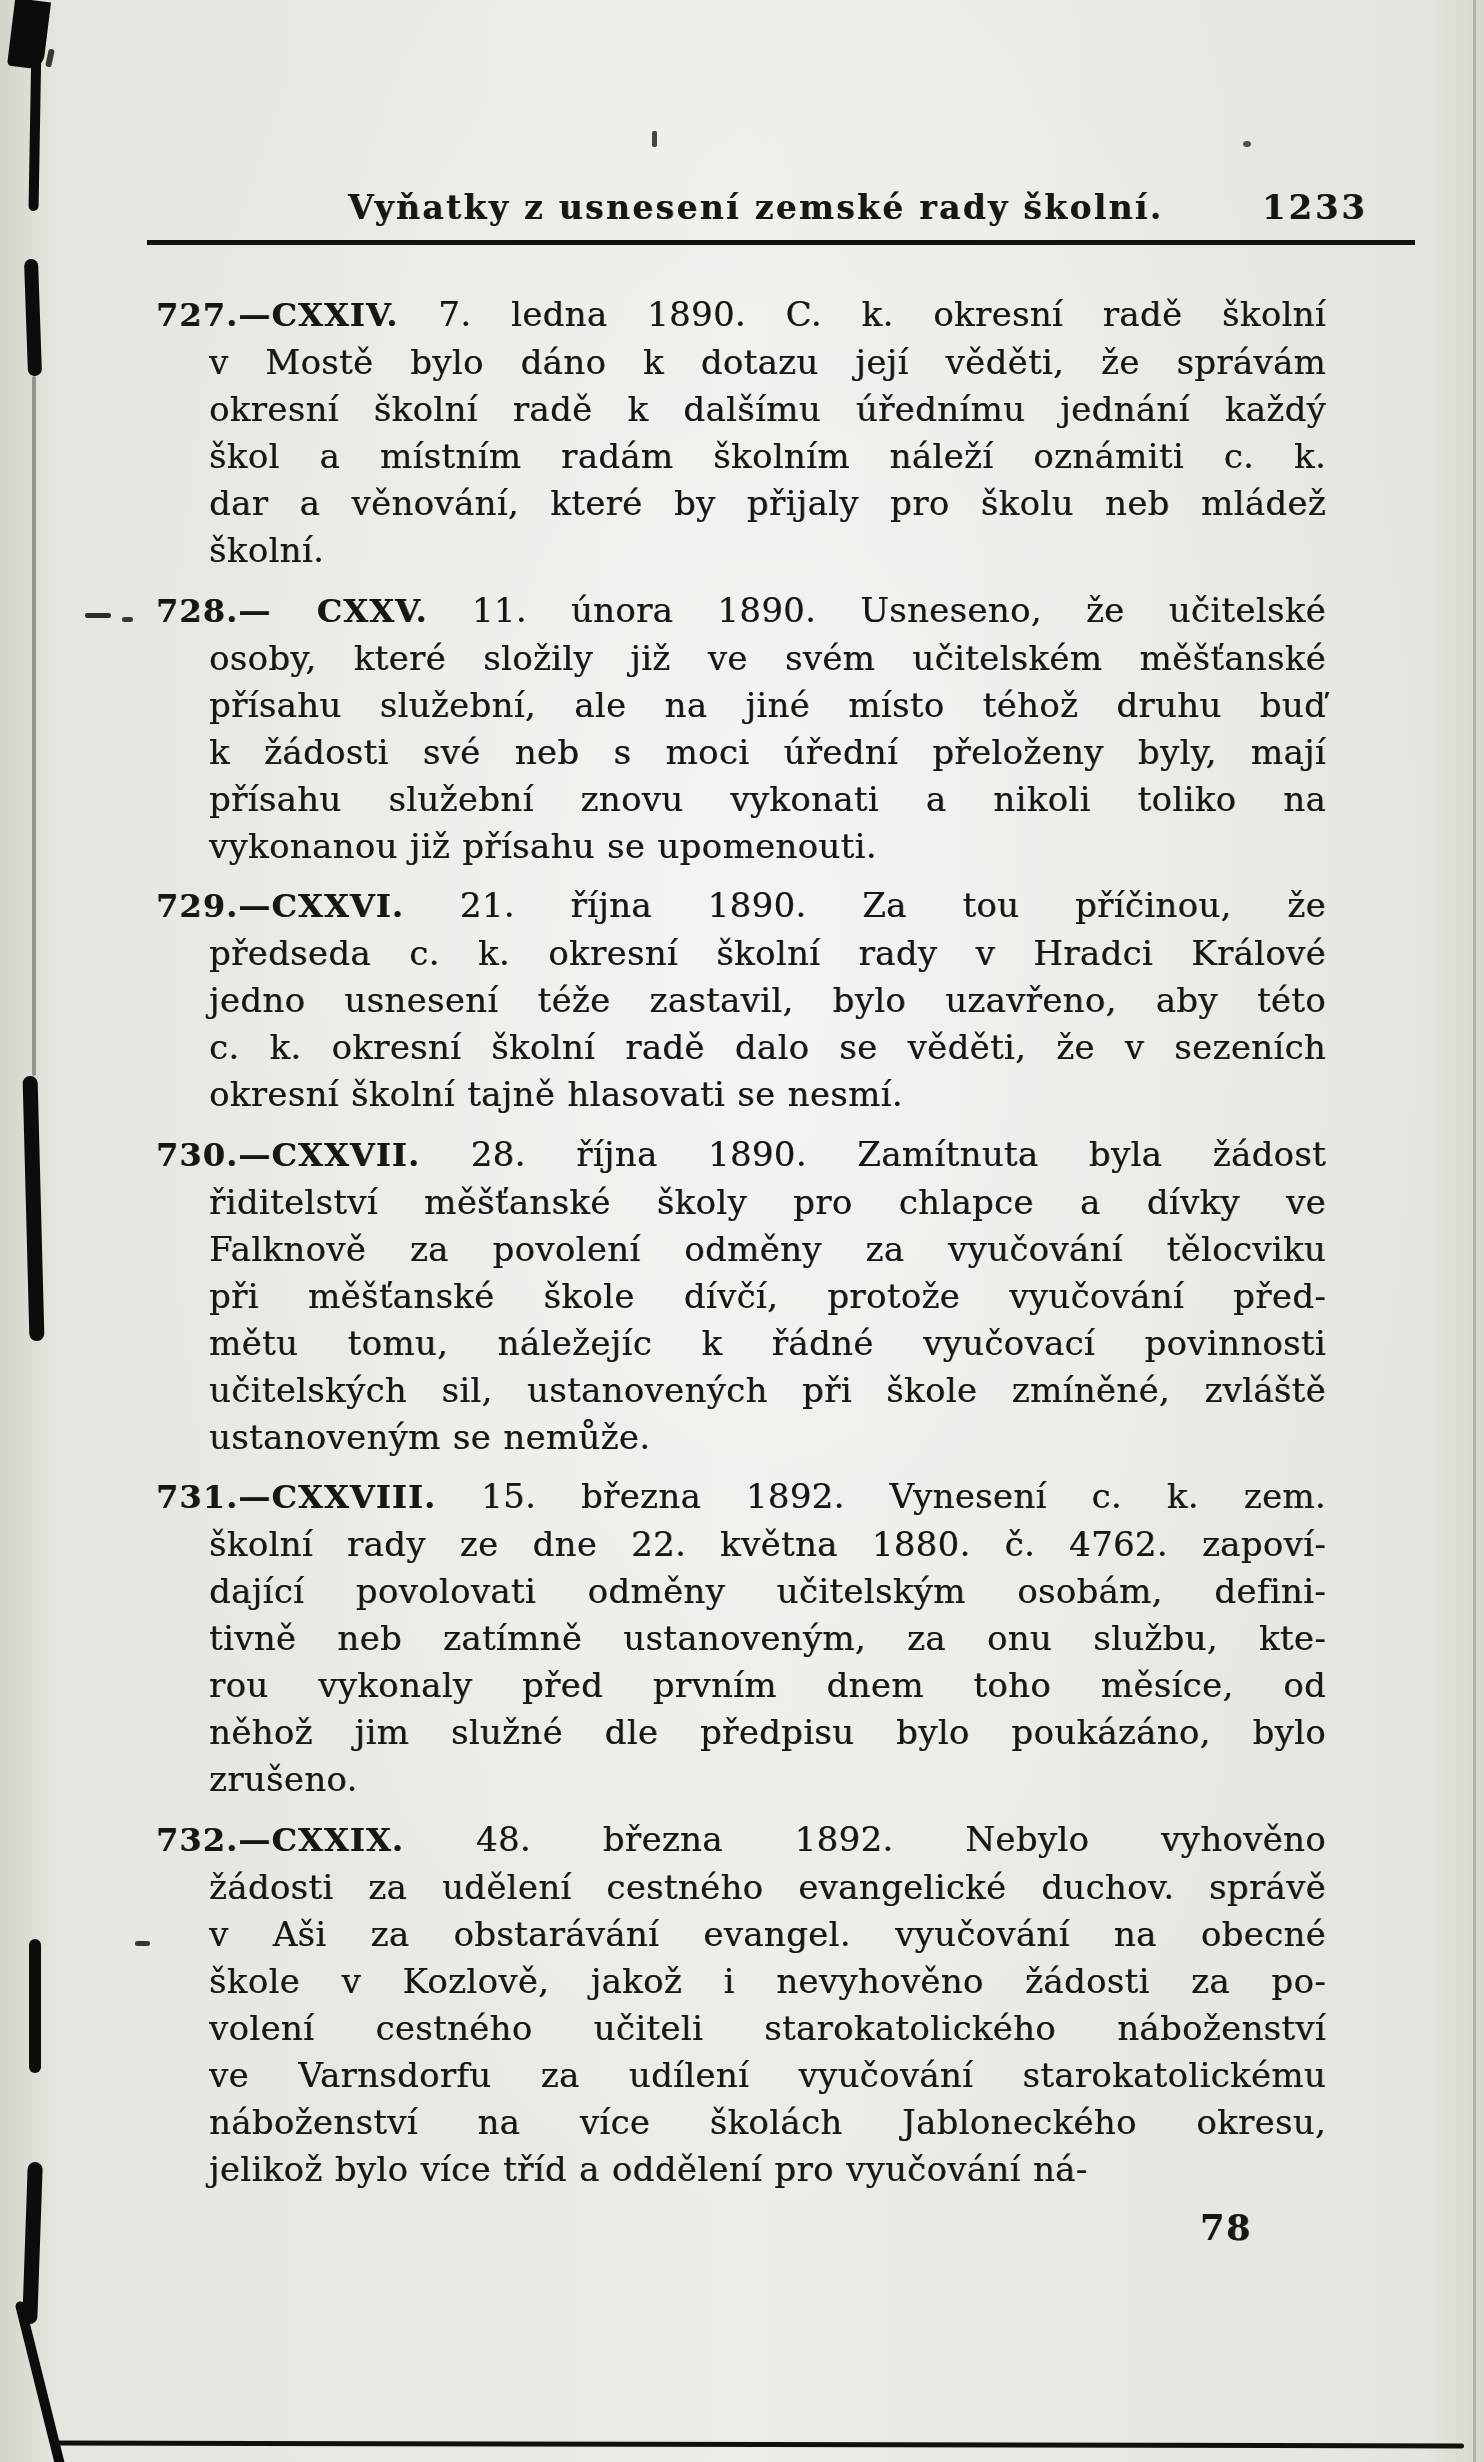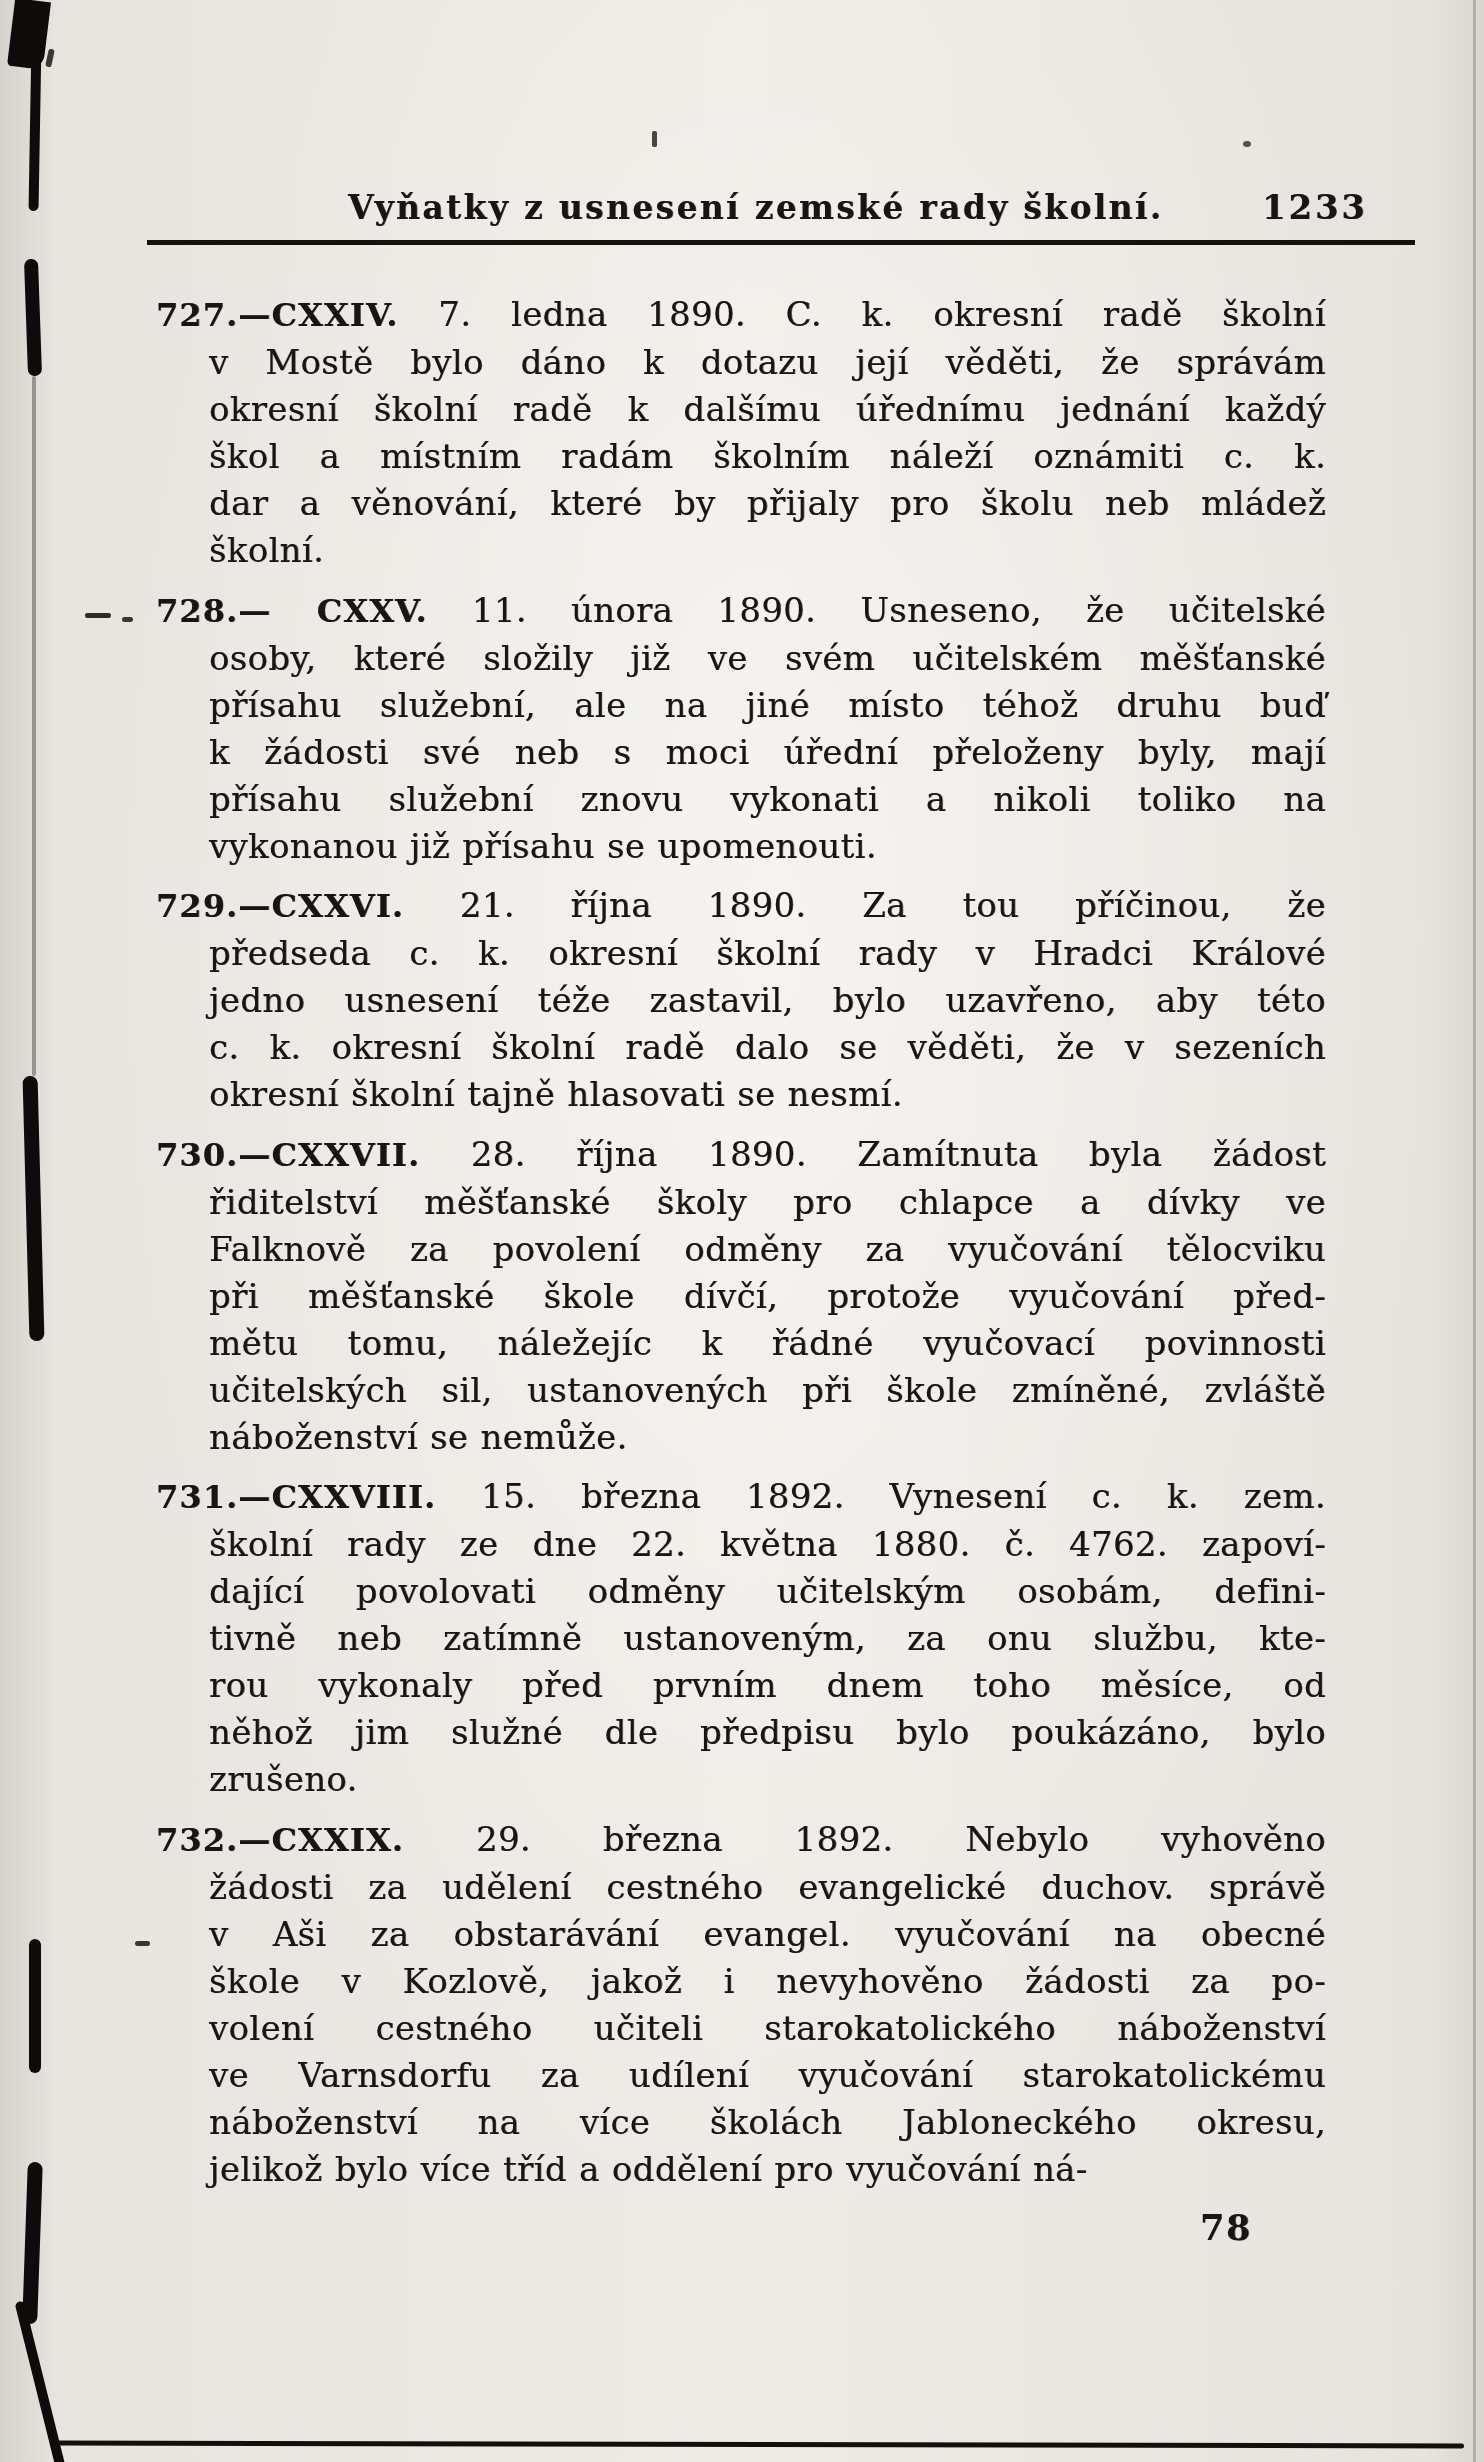--- a/index.html
+++ b/index.html
@@ -147,33 +147,33 @@
         <div class="line">c. k. okresní školní radě dalo se věděti, že v sezeních</div>
         <div class="line last">okresní školní tajně hlasovati se nesmí.</div>
       </div>
       <div class="para">
         <div class="line first"><span class="pnum">730.—CXXVII.</span> <span>28. října 1890. Zamítnuta byla žádost</span></div>
         <div class="line">řiditelství měšťanské školy pro chlapce a dívky ve</div>
         <div class="line">Falknově za povolení odměny za vyučování tělocviku</div>
         <div class="line">při měšťanské škole dívčí, protože vyučování před-</div>
         <div class="line">mětu tomu, náležejíc k řádné vyučovací povinnosti</div>
         <div class="line">učitelských sil, ustanovených při škole zmíněné, zvláště</div>
-        <div class="line last">náboženství se nemůže.</div>
+        <div class="line last">ustanoveným se nemůže.</div>
       </div>
       <div class="para">
         <div class="line first"><span class="pnum">731.—CXXVIII.</span> <span>15. března 1892. Vynesení c. k. zem.</span></div>
         <div class="line">školní rady ze dne 22. května 1880. č. 4762. zapoví-</div>
         <div class="line">dající povolovati odměny učitelským osobám, defini-</div>
         <div class="line">tivně neb zatímně ustanoveným, za onu službu, kte-</div>
         <div class="line">rou vykonaly před prvním dnem toho měsíce, od</div>
         <div class="line">něhož jim služné dle předpisu bylo poukázáno, bylo</div>
         <div class="line last">zrušeno.</div>
       </div>
       <div class="para">
-        <div class="line first"><span class="pnum">732.—CXXIX.</span> <span>29. března 1892. Nebylo vyhověno</span></div>
+        <div class="line first"><span class="pnum">732.—CXXIX.</span> <span>48. března 1892. Nebylo vyhověno</span></div>
         <div class="line">žádosti za udělení cestného evangelické duchov. správě</div>
         <div class="line">v Aši za obstarávání evangel. vyučování na obecné</div>
         <div class="line">škole v Kozlově, jakož i nevyhověno žádosti za po-</div>
         <div class="line">volení cestného učiteli starokatolického náboženství</div>
         <div class="line">ve Varnsdorfu za udílení vyučování starokatolickému</div>
         <div class="line">náboženství na více školách Jabloneckého okresu,</div>
         <div class="line last">jelikož bylo více tříd a oddělení pro vyučování ná-</div>
       </div>
     </main>
 

